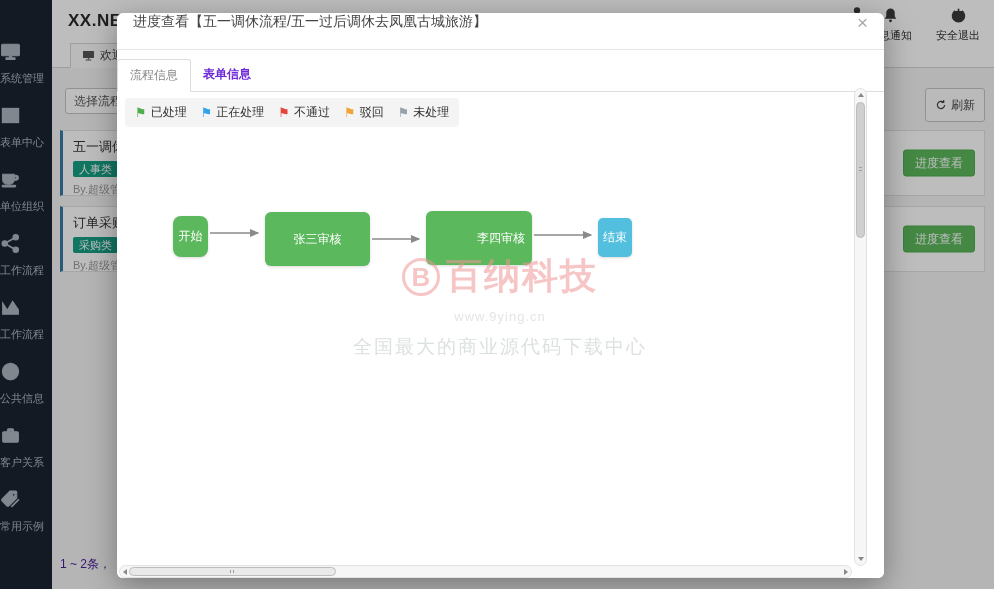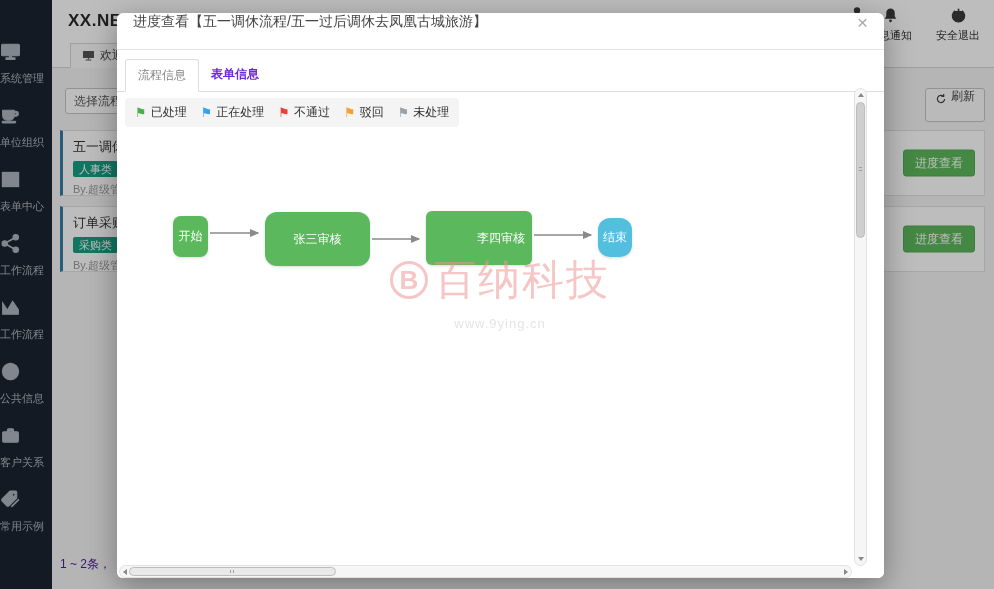--- a/index.html
+++ b/index.html
@@ -26,68 +26,68 @@
                  border:1px solid #d6d6d6; border-bottom-color:#fbfbfb; display:flex; align-items:center; gap:5px;
                  font-size:12px; color:#444; cursor:pointer; }
   .welcome-tab svg { width:13px; height:13px; fill:#555; }
 
   .workspace { position:absolute; left:0; right:0; top:68px; bottom:0; }
   .select-flow { position:absolute; left:13px; top:20px; width:118px; height:26px; background:#fff;
                  border:1px solid #c6c6c6; border-radius:3px; font-size:12px; color:#555;
                  display:flex; align-items:center; padding:0 8px; cursor:pointer; }
   .refresh-btn { position:absolute; right:9px; top:20px; height:26px; padding:16px 9px; background:#fbfbfb;
                  border:1px solid #c6c6c6; border-radius:3px; font-size:12px; color:#444;
-                 display:flex; align-items:flex-end; gap:4px; cursor:pointer; }
+                 display:flex; align-items:center; gap:4px; cursor:pointer; }
   .refresh-btn svg { width:12px; height:12px; stroke:#444; fill:none; }
   .cards { position:absolute; left:8px; right:9px; top:62px; display:flex; flex-direction:column; gap:10px; }
   .card { position:relative; background:#fff; border:1px solid #e2e2e2; border-left:3px solid #357ca5;
           height:66px; padding:7px 10px; }
   .card .title { font-size:13px; color:#333; }
   .badge-row { display:flex; gap:5px; margin-top:5px; }
   .badge { font-size:11px; color:#fff; background:#16a085; border-radius:2px; padding:1px 6px; line-height:14px; }
   .badge.dark { background:#2c3e50; width:58px; }
   .card .author { font-size:11px; color:#9a9a9a; margin-top:5px; }
   .card .action { position:absolute; right:9px; top:50%; transform:translateY(-50%); background:#5cb85c;
                   border:1px solid #4cae4c; color:#fff; font-size:12px; padding:4px 11px; border-radius:3px; cursor:pointer; }
   .pagination { position:absolute; left:8px; bottom:16px; font-size:12px; color:#4c1d95; }
 
   
   .backdrop { position:absolute; inset:0; background:rgba(0,0,0,.26); z-index:5; }
   .modal { position:absolute; left:117px; top:13px; width:767px; height:565px; background:#fff; z-index:10;
            border-radius:6px; box-shadow:0 8px 30px rgba(0,0,0,.35); overflow:hidden; }
   .modal-header { height:37px; border-bottom:1px solid #e5e5e5; display:flex; align-items:flex-start; padding:0 16px; }
   .modal-title { font-size:14px; color:#444; }
   .modal-close { margin-left:auto; font-size:19px; color:#aaa; cursor:pointer; line-height:1; }
-  .modal-tabs { display:flex; padding:9px 8px 0; border-bottom:1px solid #ddd; background:#fff; }
+  .modal-tabs { display:flex; padding:9px 0 0; border-bottom:1px solid #ddd; background:#fff; }
   .mtab { font-size:12px; padding:7px 12px; cursor:pointer; }
   .mtab.active { color:#888; background:#fff; border:1px solid #ddd; border-bottom:1px solid #fff;
                  margin-bottom:-1px; border-radius:3px 3px 0 0; }
   .mtab.plain { color:#6d28d9; font-weight:bold; }
   .modal-body { position:relative; height:calc(100% - 37px - 40px); background:#fff; }
 
   .legend { position:absolute; left:8px; top:6px; background:#f4f4f4; border-radius:4px; padding:6px 10px;
             display:flex; gap:14px; }
   .leg-item { display:flex; align-items:center; gap:4px; font-size:12px; color:#333; }
   .leg-flag { font-size:13px; line-height:1; }
 
   
   .flow-node { position:absolute; display:flex; align-items:center; justify-content:center;
                color:#fff; font-size:12px; cursor:pointer; box-shadow:0 1px 3px rgba(0,0,0,.15); }
   .n-start { left:56px;  top:124px; width:35px;  height:41px; border-radius:8px; }
-  .n-task1 { left:148px; top:120px; width:105px; height:54px; border-radius:12px; }
+  .n-task1 { left:148px; top:120px; width:105px; height:54px; border-radius:6px; }
   .n-task2 { left:309px; top:119px; width:106px; height:54px; border-radius:6px; }
-  .n-end   { left:481px; top:126px; width:34px;  height:39px; border-radius:12px; }
+  .n-end   { left:481px; top:126px; width:34px;  height:39px; border-radius:5px; }
   .arrows  { position:absolute; inset:0; pointer-events:none; }
 
   
   .watermark { position:absolute; left:383px; top:160px; transform:translateX(-50%); text-align:center; pointer-events:none; width:420px; }
   .wm-brand { display:flex; align-items:center; justify-content:center; gap:6px; color:rgba(238,150,150,.55); }
   .wm-logo { width:38px; height:38px; border:3px solid rgba(238,150,150,.55); border-radius:50%;
              font-size:26px; font-weight:bold; line-height:32px; }
-  .wm-name { font-size:42px; font-weight:normal; letter-spacing:2px; }
+  .wm-name { font-size:36px; font-weight:bold; letter-spacing:2px; }
   .wm-url { margin-top:8px; font-size:13px; color:rgba(205,205,205,.55); letter-spacing:1px; }
   .wm-slogan { margin-top:10px; font-size:19px; color:rgba(175,188,182,.45); letter-spacing:2px; }
 
   
   .vscroll { position:absolute; right:17px; top:-4px; width:13px; height:478px;
              background:#f6f6f6; border:1px solid #e2e2e2; border-radius:7px; }
   .vthumb { position:absolute; left:1px; right:1px; top:13px; height:136px; background:#cfcfcf;
             border:1px solid #bdbdbd; border-radius:6px; cursor:grab; }
   .grip-v { position:absolute; left:2px; right:2px; top:50%; height:6px; transform:translateY(-50%);
             background:repeating-linear-gradient(to bottom,#9e9e9e 0 1px,transparent 1px 3px); }
@@ -109,36 +109,36 @@
 <div class="sidebar">
   <div class="side-item">
     <span><svg viewBox="0 0 20 20">
           <rect x="1.5" y="3" width="17" height="11" rx="1"></rect>
           <rect x="9" y="14" width="2" height="2"></rect>
           <rect x="5.5" y="16" width="9" height="1.6" rx="0.8"></rect>
         </svg></span>
     <span class="lbl">系统管理</span>
   </div>
   <div class="side-item">
-    <span><svg viewBox="0 0 20 20">
-          <path d="M2.5 5h11v5a4.5 4.5 0 0 1-4.5 4.5H7A4.5 4.5 0 0 1 2.5 10z"></path>
-          <path d="M13.5 6h1.6a2.4 2.4 0 0 1 0 4.8h-1.6v-1.6h1.6a.8.8 0 0 0 0-1.6h-1.6z"></path>
-          <rect x="2" y="15.5" width="13" height="1.6" rx="0.8"></rect>
-        </svg></span>
-    <span class="lbl">单位组织</span>
-  </div>
-  <div class="side-item">
     <span><svg viewBox="0 0 20 20" fill="none" stroke-width="1.6">
           <rect x="2.5" y="3.5" width="15" height="13"></rect>
           <line x1="2.5" y1="8" x2="17.5" y2="8"></line>
           <line x1="2.5" y1="12.2" x2="17.5" y2="12.2"></line>
           <line x1="7.6" y1="3.5" x2="7.6" y2="16.5"></line>
           <line x1="12.6" y1="3.5" x2="12.6" y2="16.5"></line>
         </svg></span>
     <span class="lbl">表单中心</span>
+  </div>
+  <div class="side-item">
+    <span><svg viewBox="0 0 20 20">
+          <path d="M2.5 5h11v5a4.5 4.5 0 0 1-4.5 4.5H7A4.5 4.5 0 0 1 2.5 10z"></path>
+          <path d="M13.5 6h1.6a2.4 2.4 0 0 1 0 4.8h-1.6v-1.6h1.6a.8.8 0 0 0 0-1.6h-1.6z"></path>
+          <rect x="2" y="15.5" width="13" height="1.6" rx="0.8"></rect>
+        </svg></span>
+    <span class="lbl">单位组织</span>
   </div>
   <div class="side-item">
     <span><svg viewBox="0 0 20 20">
           <circle cx="4.5" cy="10" r="2.6"></circle>
           <circle cx="15" cy="4" r="2.6"></circle>
           <circle cx="15" cy="16" r="2.6"></circle>
           <path d="M4.5 10 15 4M4.5 10 15 16" stroke-width="1.6"></path>
         </svg></span>
     <span class="lbl">工作流程</span>
   </div>
@@ -293,20 +293,21 @@
     <div class="flow-node n-task1" style="background-color: rgb(92, 184, 92);">张三审核</div>
     <div class="flow-node n-task2" style="background-color: rgb(92, 184, 92); padding-left: 44px;">李四审核</div>
     <div class="flow-node n-end" style="background-color: rgb(82, 191, 223);">结束</div>
 
     <div class="watermark">
       <div class="wm-brand">
         <span class="wm-logo">B</span>
         <span class="wm-name">百纳科技</span>
       </div>
       <div class="wm-url">www.9ying.cn</div>
+      <div class="wm-slogan">全国最大的商业源代码下载中心</div>
     </div>
 
     <div class="vscroll">
       <span class="tri up"></span>
       <div class="vthumb">
           <span class="grip-v"></span>
         </div>
       <span class="tri down"></span>
     </div>
     <div class="hscroll">

